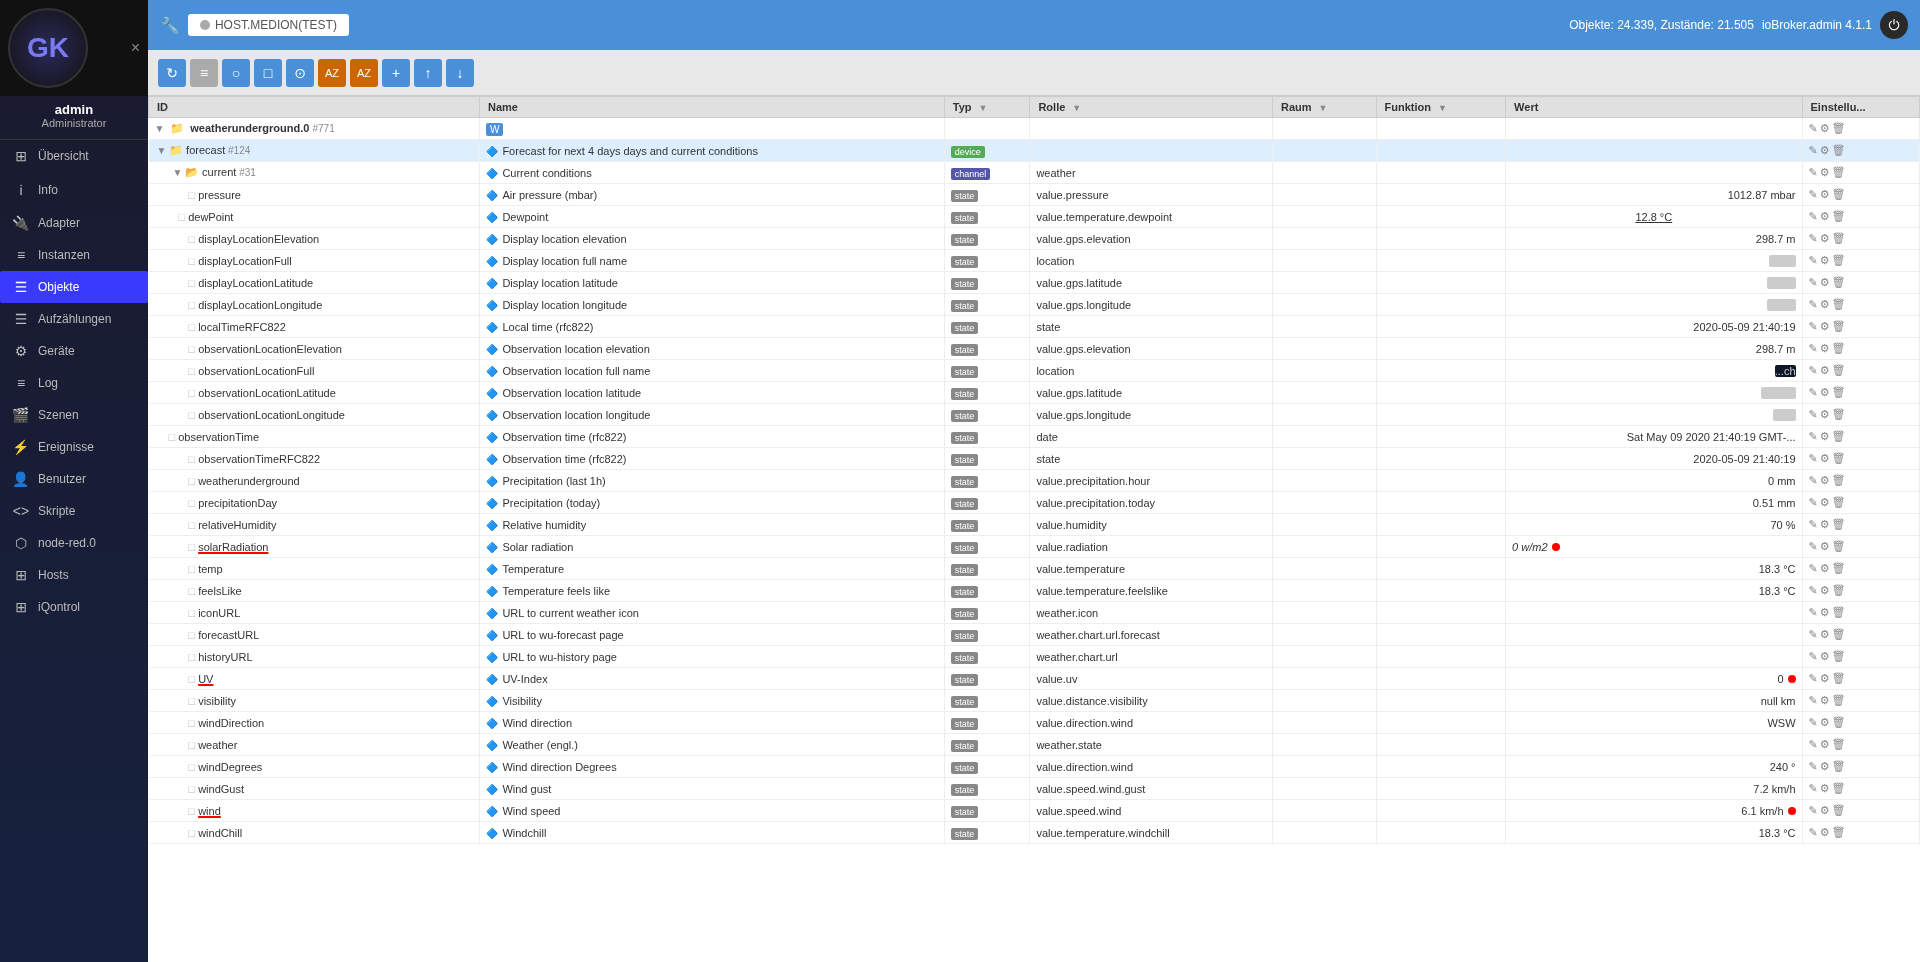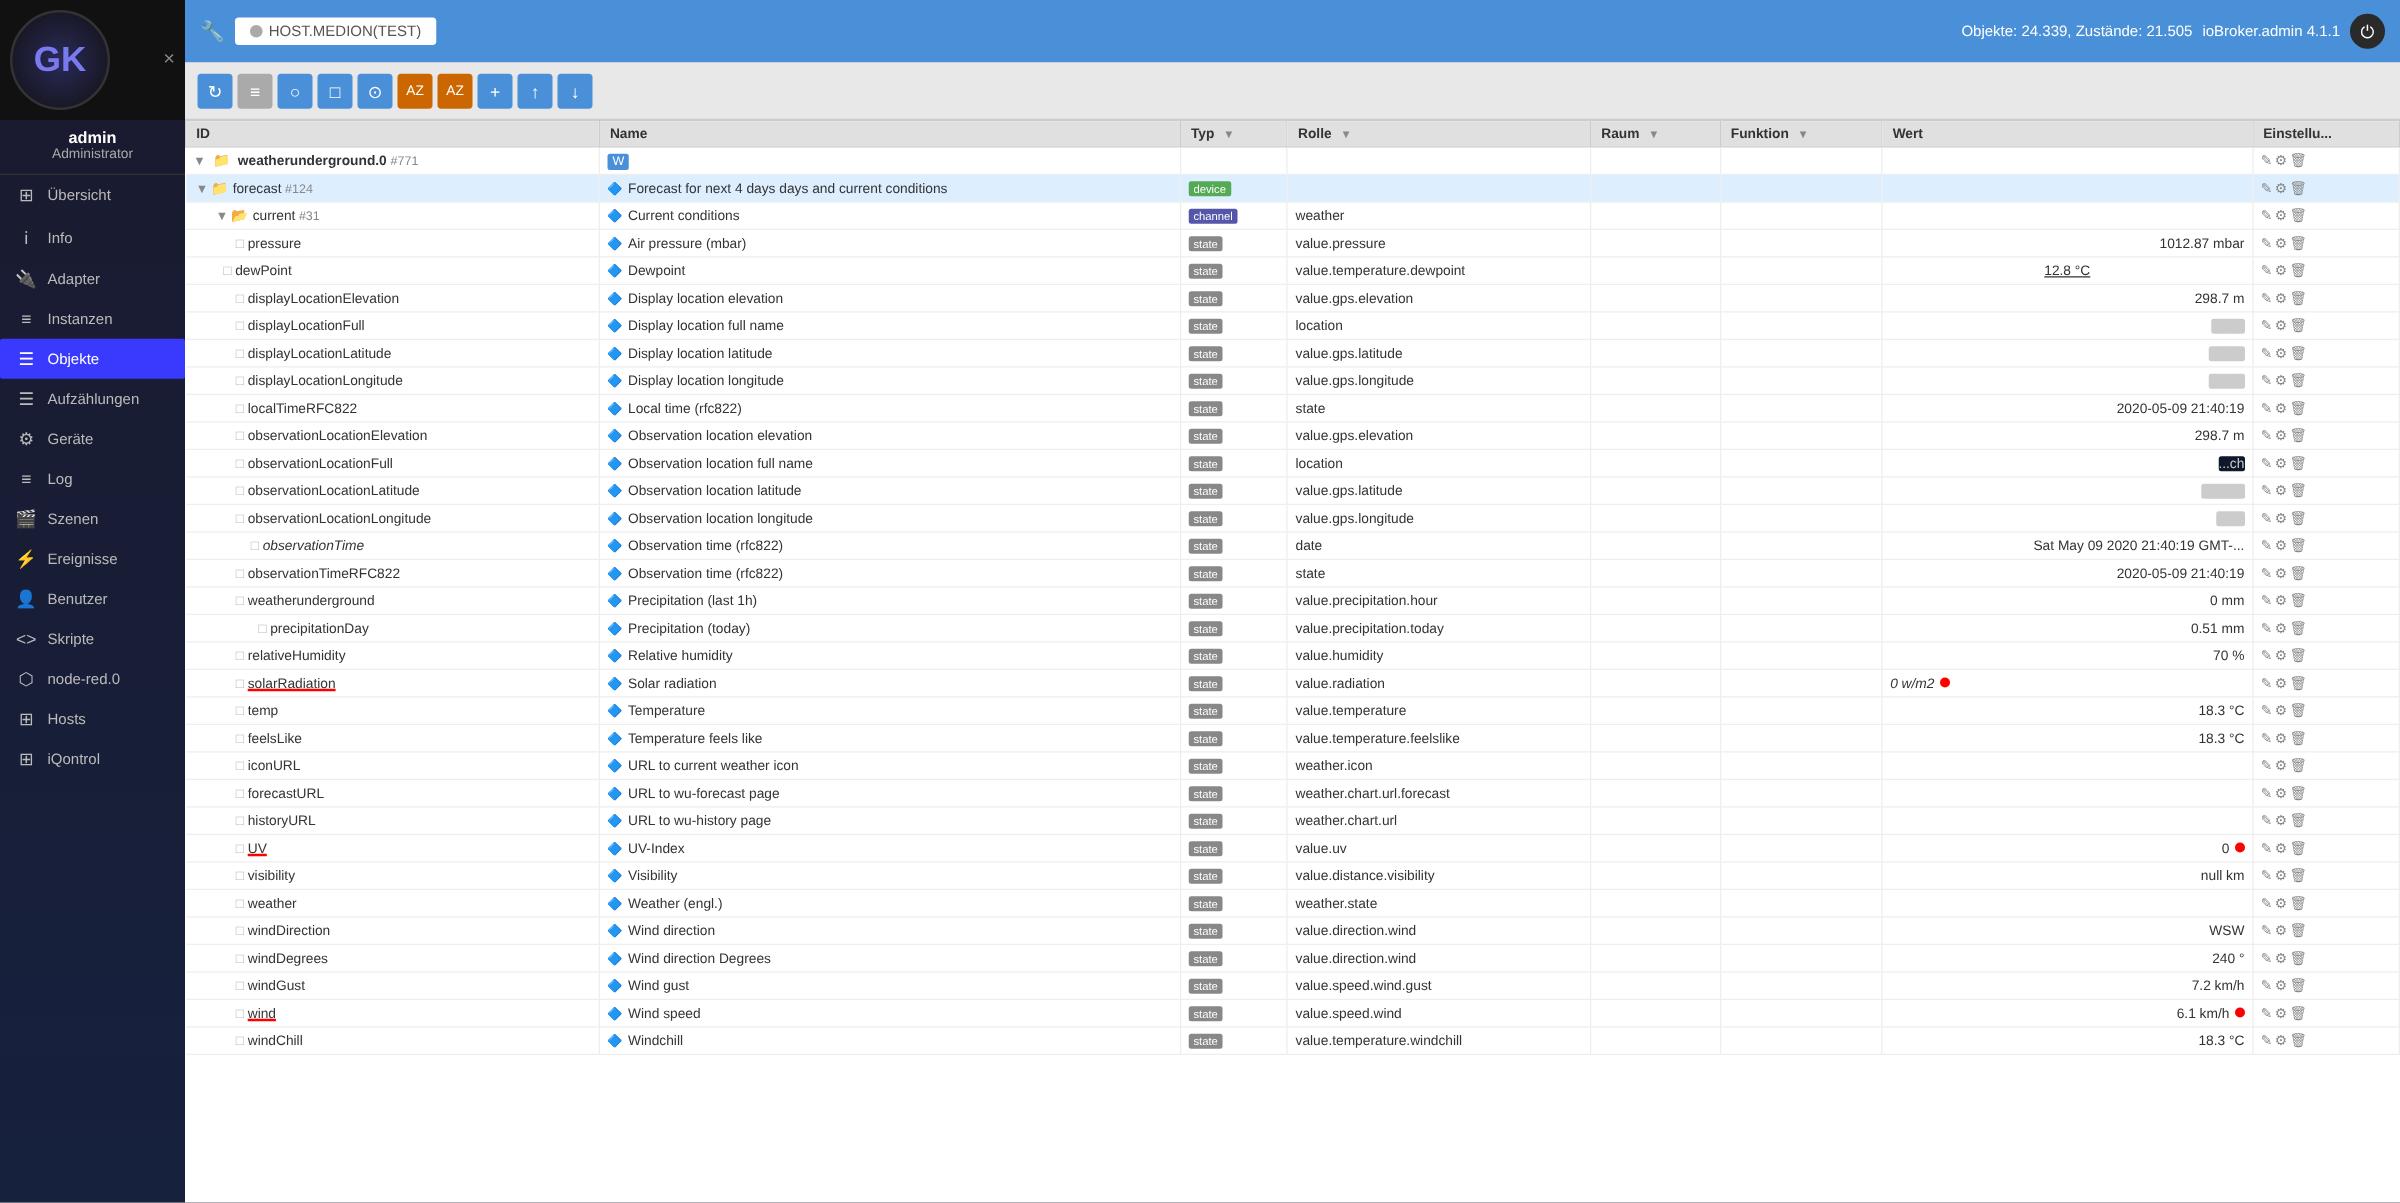--- a/index.html
+++ b/index.html
@@ -522,21 +522,21 @@
     <td style="text-align:right;"><span style="background:#ccc;color:#ccc;border-radius:2px;">...6 °</span></td>
     <td>
               <span class="action-icons">
       <span class="action-icon">✎</span>
       <span class="action-icon">⚙</span>
       <span class="action-icon">🗑</span>
     </span>
             </td>
   </tr>
           <tr>
-    <td style="padding-left:52px;font-style:italic;">
+    <td style="padding-left:20px;">
       <span style="margin-right:3px;color:#bbb;">□</span><span>observationTime</span>
     </td>
     <td><span class="type-icon">🔷</span><span>Observation time (rfc822)</span></td>
     <td><span class="badge-state">state</span></td>
     <td><span>date</span></td>
     <td><span></span></td>
     <td><span></span></td>
     <td style="text-align:right;"><span>Sat May 09 2020 21:40:19 GMT-...</span></td>
     <td>
               <span class="action-icons">
@@ -576,21 +576,21 @@
     <td style="text-align:right;"><span>0 mm</span></td>
     <td>
               <span class="action-icons">
       <span class="action-icon">✎</span>
       <span class="action-icon">⚙</span>
       <span class="action-icon">🗑</span>
     </span>
             </td>
   </tr>
           <tr>
-    <td style="padding-left:58px;">
+    <td style="padding-left:40px;">
       <span style="margin-right:3px;color:#bbb;">□</span><span>precipitationDay</span>
     </td>
     <td><span class="type-icon">🔷</span><span>Precipitation (today)</span></td>
     <td><span class="badge-state">state</span></td>
     <td><span>value.precipitation.today</span></td>
     <td><span></span></td>
     <td><span></span></td>
     <td style="text-align:right;"><span>0.51 mm</span></td>
     <td>
               <span class="action-icons">
@@ -757,46 +757,46 @@
     <td>
               <span class="action-icons">
       <span class="action-icon">✎</span>
       <span class="action-icon">⚙</span>
       <span class="action-icon">🗑</span>
     </span>
             </td>
   </tr>
           <tr>
     <td style="padding-left:40px;">
+      <span style="margin-right:3px;color:#bbb;">□</span><span>windDirection</span>
+    </td>
+    <td><span class="type-icon">🔷</span><span>Wind direction</span></td>
+    <td><span class="badge-state">state</span></td>
+    <td><span>value.direction.wind</span></td>
+    <td><span></span></td>
+    <td><span></span></td>
+    <td style="text-align:right;"><span>WSW</span></td>
+    <td>
+              <span class="action-icons">
+      <span class="action-icon">✎</span>
+      <span class="action-icon">⚙</span>
+      <span class="action-icon">🗑</span>
+    </span>
+            </td>
+  </tr>
+          <tr>
+    <td style="padding-left:40px;">
       <span style="margin-right:3px;color:#bbb;">□</span><span>weather</span>
     </td>
     <td><span class="type-icon">🔷</span><span>Weather (engl.)</span></td>
     <td><span class="badge-state">state</span></td>
     <td><span>weather.state</span></td>
     <td><span></span></td>
     <td><span></span></td>
     <td style="text-align:right;"><span></span></td>
-    <td>
-              <span class="action-icons">
-      <span class="action-icon">✎</span>
-      <span class="action-icon">⚙</span>
-      <span class="action-icon">🗑</span>
-    </span>
-            </td>
-  </tr>
-          <tr>
-    <td style="padding-left:40px;">
-      <span style="margin-right:3px;color:#bbb;">□</span><span>windDirection</span>
-    </td>
-    <td><span class="type-icon">🔷</span><span>Wind direction</span></td>
-    <td><span class="badge-state">state</span></td>
-    <td><span>value.direction.wind</span></td>
-    <td><span></span></td>
-    <td><span></span></td>
-    <td style="text-align:right;"><span>WSW</span></td>
     <td>
               <span class="action-icons">
       <span class="action-icon">✎</span>
       <span class="action-icon">⚙</span>
       <span class="action-icon">🗑</span>
     </span>
             </td>
   </tr>
           <tr>
     <td style="padding-left:40px;">

